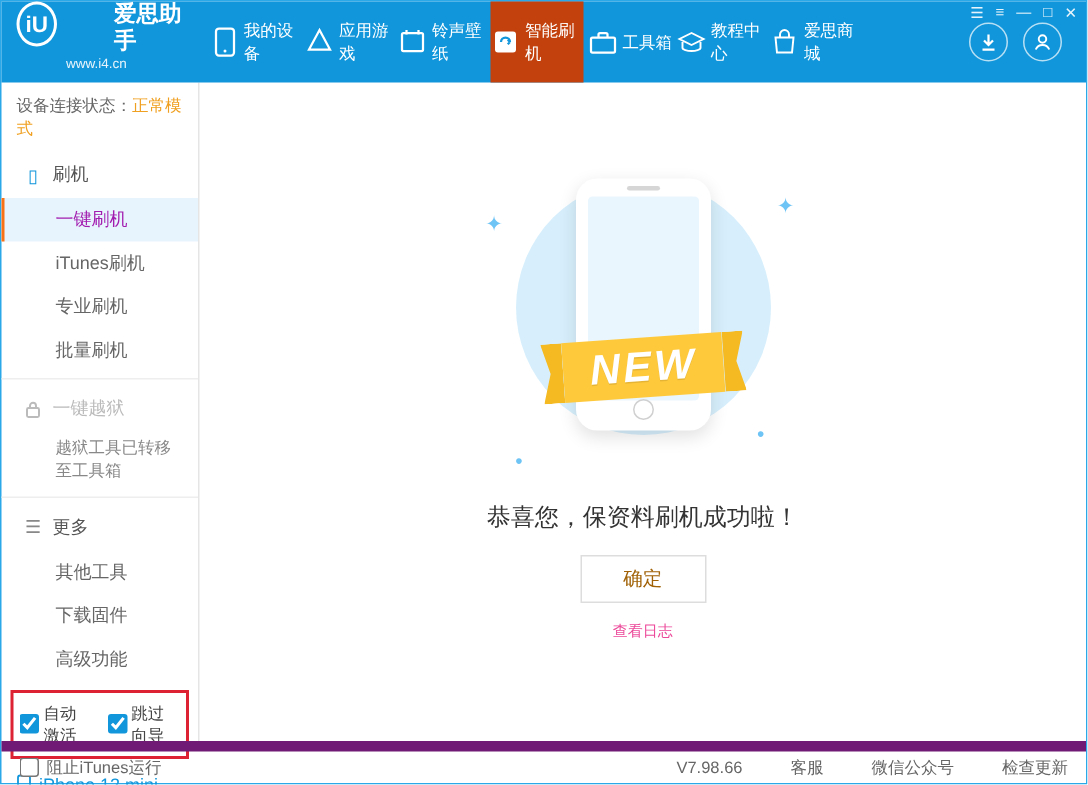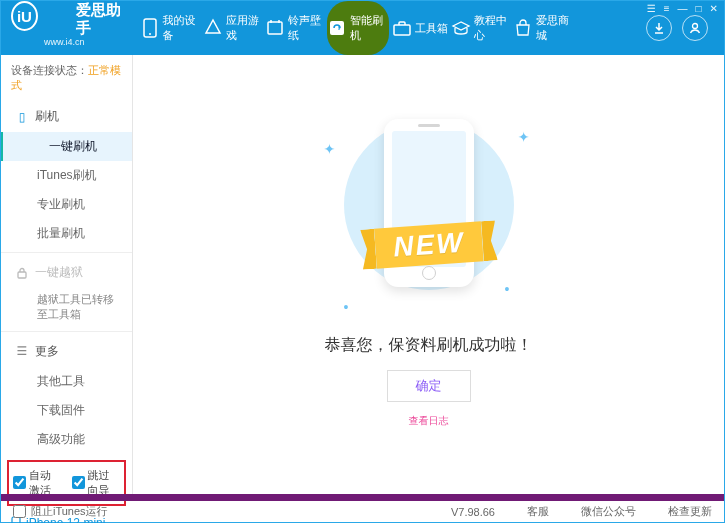--- a/index.html
+++ b/index.html
@@ -8,40 +8,40 @@
 
 .header { background: #1296db; height: 54px; display: flex; align-items: stretch; color: #fff; position: relative; }
 .brand { display: flex; align-items: flex-start; padding: 0 16px 0 10px; width: 140px; }
 .logo-circle { width: 30px; height: 30px; border: 2px solid #fff; border-radius: 50%; display: flex; align-items: center; justify-content: center; font-weight: bold; font-size: 15px; margin-right: 6px; }
 .brand-text { display: flex; flex-direction: column; line-height: 1.2; }
 .brand-title { font-size: 15px; font-weight: bold; margin-left: 32px; }
 .brand-sub { font-size: 9px; opacity: 0.9; }
 
 .nav { display: flex; flex: 1; }
 .nav-item { width: 62px; display: flex; flex-direction: row; align-items: center; justify-content: center; gap: 3px; cursor: pointer; }
-.nav-item.active { background: #4d7c0f; border-radius: 21px; }
+.nav-item.active { background: #c2410c; }
 .nav-icon { width: 20px; height: 20px; display: flex; align-items: center; justify-content: center; }
 .nav-label { font-size: 11px; }
 
 .win-controls { position: absolute; top: 2px; right: 6px; display: flex; gap: 8px; font-size: 10px; }
 .win-controls span { cursor: pointer; opacity: 0.9; }
 
 .header-right { display: flex; align-items: center; padding-right: 16px; gap: 10px; }
 .circ-btn { width: 26px; height: 26px; border: 1.5px solid rgba(255,255,255,0.7); border-radius: 50%; display: flex; align-items: center; justify-content: center; cursor: pointer; }
 
 .body { flex: 1; display: flex; min-height: 0; }
 .sidebar { width: 132px; border-right: 1px solid #e5e5e5; display: flex; flex-direction: column; }
 .conn-status { padding: 8px 10px; font-size: 11px; color: #666; }
 .conn-status .val { color: #f0a020; }
 
 .side-section { }
 .side-head { display: flex; align-items: center; gap: 6px; padding: 7px 14px; color: #555; font-size: 12px; }
 .side-head .ico { width: 14px; display: flex; justify-content: center; }
 .side-sub { padding: 6px 10px 6px 36px; color: #666; font-size: 12px; cursor: pointer; }
-.side-sub.active { background: #e7f4fd; color: #0f172a; border-left: 2px solid #14b8a6; padding-left: 46px; }
+.side-sub.active { background: #e7f4fd; color: #a21caf; border-left: 2px solid #f97316; padding-left: 34px; }
 .side-divider { border-top: 1px solid #eee; margin: 4px 0; }
 .moved-note { font-size: 11px; color: #888; padding: 4px 10px 4px 36px; line-height: 1.4; }
 
 .checks { border: 2px solid #d23; margin: 6px 6px; padding: 6px 4px; display: flex; gap: 10px; font-size: 11px; color: #444; }
 .checks label { display: flex; align-items: center; gap: 3px; cursor: pointer; }
 .checks input { accent-color: #1296db; }
 
 .device { padding: 4px 10px 8px 10px; }
 .device-name { color: #1296db; font-size: 12px; display: flex; align-items: center; gap: 5px; }
 
@@ -54,21 +54,21 @@
 .phone-speaker { position: absolute; top: 5px; left: 50%; transform: translateX(-50%); width: 22px; height: 3px; background: #d6d6d6; border-radius: 2px; }
 .ribbon { position: absolute; left: 50%; top: 62%; transform: translate(-50%,-50%) rotate(-4deg); }
 .ribbon-body { background: #ffc93c; color: #fff; font-weight: 900; font-size: 28px; letter-spacing: 2px; padding: 4px 18px; font-style: italic; text-shadow: 0 1px 0 rgba(0,0,0,0.1); position: relative; }
 .ribbon-body::before, .ribbon-body::after { content: ""; position: absolute; top: 0; bottom: 0; width: 14px; background: #f5b921; }
 .ribbon-body::before { left: -14px; clip-path: polygon(100% 0, 100% 100%, 0 100%, 40% 50%, 0 0); }
 .ribbon-body::after { right: -14px; clip-path: polygon(0 0, 100% 0, 60% 50%, 100% 100%, 0 100%); }
 .sparkle { position: absolute; color: #6ec4f5; font-size: 14px; }
 .sp1 { left: 10px; top: 20px; } .sp2 { right: 14px; top: 8px; } .sp3 { left: 30px; bottom: 6px; } .sp4 { right: 34px; bottom: 24px; }
 
 .msg { font-size: 16px; color: #333; margin-top: 14px; }
-.ok-btn { margin-top: 14px; border: 1px solid #ddd; background: #fff; padding: 6px 28px; font-size: 13px; color: #8b5cf6; cursor: pointer; }
+.ok-btn { margin-top: 14px; border: 1px solid #ddd; background: #fff; padding: 6px 28px; font-size: 13px; color: #a16207; cursor: pointer; }
 .log-link { margin-top: 12px; font-size: 10px; color: #ec4899; cursor: pointer; }
 
 .footer { height: 28px; border-top: 7px solid #701a75; display: flex; align-items: center; padding: 0 12px; font-size: 11px; color: #666; }
 .footer .left { display: flex; align-items: center; gap: 5px; }
 .footer .right { margin-left: auto; display: flex; align-items: center; gap: 32px; }
 .footer .right span { cursor: pointer; }
 </style>
 </head>
 <body>
 

